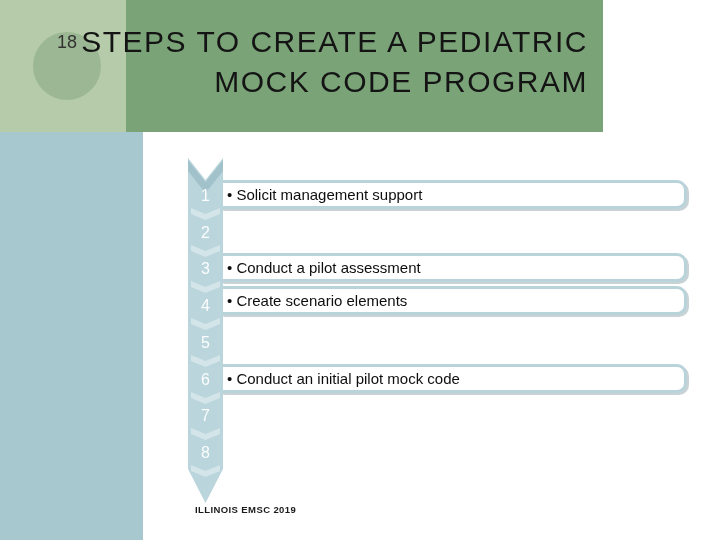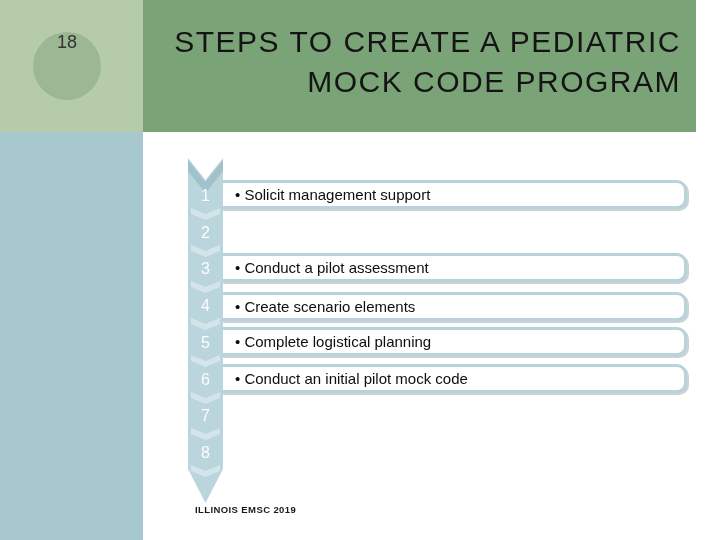--- a/index.html
+++ b/index.html
@@ -13,21 +13,21 @@
     background:var(--page-block,#b5cbaa);
   }
   .page-circle{
     position:absolute;left:33px;top:32px;width:68px;height:68px;border-radius:50%;
     background:var(--page-circle,#9cb793);
     display:flex;justify-content:center;
     color:#333;font-size:18px;
   }
   
   .title-block{
-    position:absolute;left:143px;top:0;width:553px;height:132px;
+    position:absolute;left:126px;top:0;width:477px;height:132px;
     background:var(--title-bg,#7aa377);
   }
   .title-text{
     position:absolute;right:15px;top:22px;text-align:right;
     color:#141414;font-size:30px;line-height:40px;letter-spacing:1.5px;
     font-weight:400;white-space:nowrap;
   }
   
   .side-band{
     position:absolute;left:0;top:132px;width:143px;height:408px;
@@ -58,21 +58,21 @@
   .steps-list{position:absolute;left:0;top:0;width:100%;height:100%;z-index:2;}
   .step-box{
     position:absolute;left:220px;width:467px;height:29px;box-sizing:border-box;
     background:#ffffff;
     border:3px solid var(--box-border,#b8d3da);
     border-radius:3px 10px 10px 3px;
     box-shadow:2px 2px 0 rgba(120,145,152,0.4);
     display:flex;align-items:center;
   }
   .step-text{
-    padding-left:12px;font-size:15px;color:#0e0e0e;white-space:pre;
+    padding-left:4px;font-size:15px;color:#0e0e0e;white-space:pre;
   }
   .step-box.lg .step-text{font-size:16.5px;}
   
   .footer{
     position:absolute;left:195px;top:504px;font-size:9.5px;font-weight:bold;
     letter-spacing:0.4px;color:#1a1a1a;
   }
 </style>
 </head>
 <body>
@@ -97,27 +97,24 @@
   <div class="steps-list">
   <div class="step-box" style="top: 180px;">
     <span class="step-text">• Solicit management support</span>
   </div>
 
 
   <div class="step-box" style="top: 253px;">
     <span class="step-text">• Conduct a pilot assessment</span>
   </div>
 
-  <div class="step-box" style="top: 292px;">
+  <div class="step-box" style="top: 286px;">
     <span class="step-text">• Create scenario elements</span>
   </div>
 
-  <div class="step-box" style="top: 327px;">
-    <span class="step-text">• Complete logistical planning</span>
-  </div>
 
   <div class="step-box" style="top: 364px;">
     <span class="step-text">• Conduct an initial pilot mock code</span>
   </div>
 
 
 </div>
 
   <div class="ribbon">
     <div class="ribbon-notch"></div>

